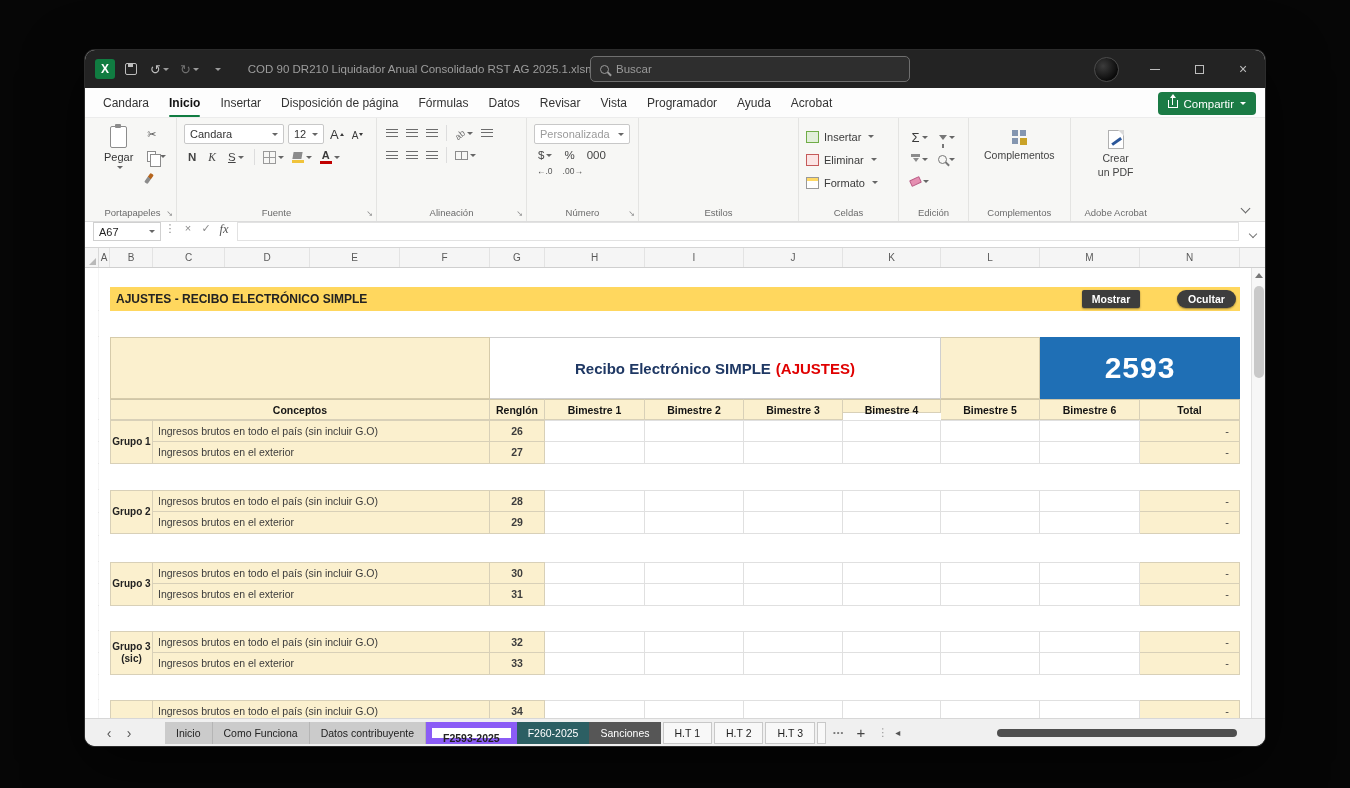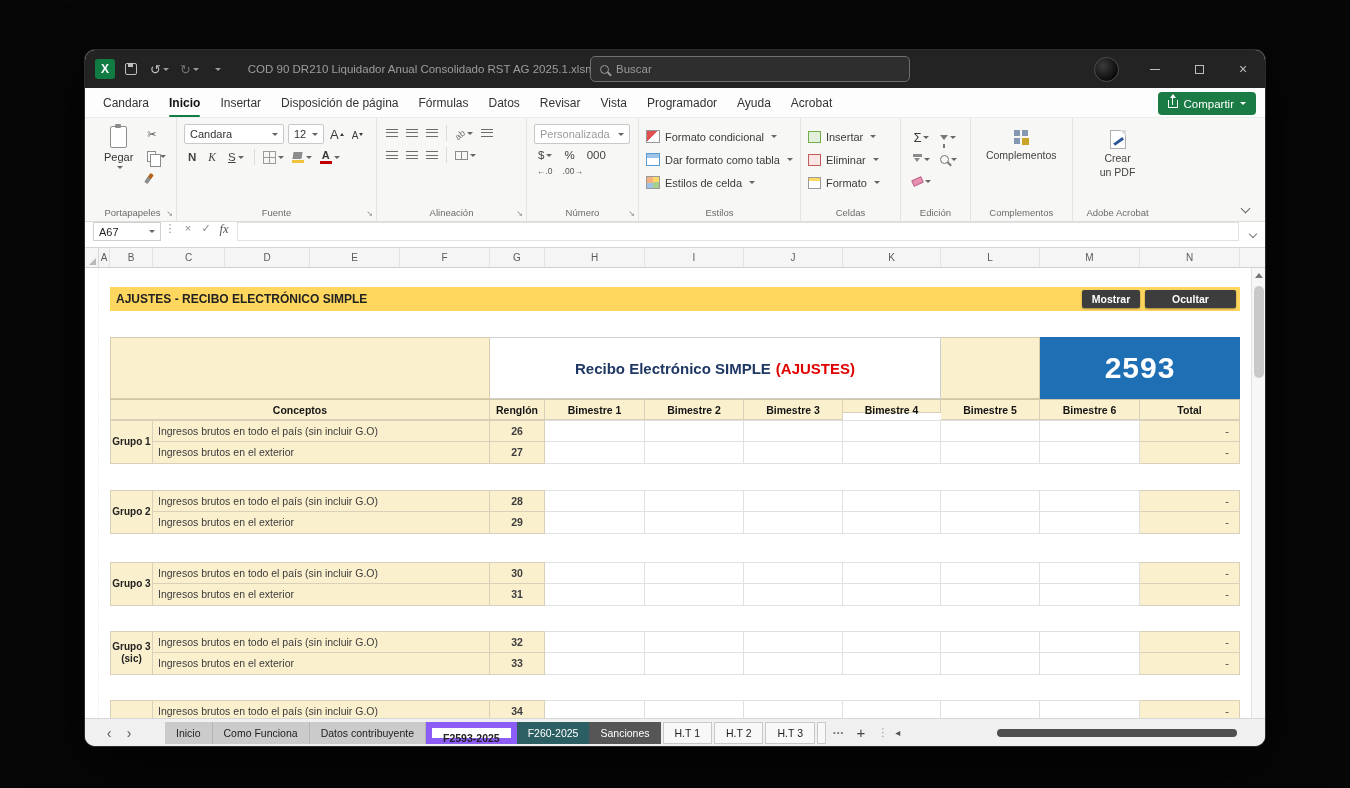--- a/index.html
+++ b/index.html
@@ -143,21 +143,21 @@
   .row-h{position:absolute;left:0;width:100%;font-size:9.5px;color:#5a5a5a;display:flex;align-items:center;justify-content:center;border-bottom:1px solid #e6e6e6;}
   .canvas{position:absolute;left:14px;top:0;width:1141px;height:450px;background:#fff;overflow:hidden;}
   .vscroll{position:absolute;right:0;top:0;width:14px;bottom:0;background:#f7f7f7;border-left:1px solid #e2e2e2;}
   .vs-up{position:absolute;top:5px;left:3px;width:0;height:0;border-left:4px solid transparent;border-right:4px solid transparent;border-bottom:5px solid #777;}
   .vs-thumb{position:absolute;top:18px;left:2px;width:10px;height:92px;background:#c9c9c9;border-radius:5px;}
 
   .banner{position:absolute;left:11px;top:19px;width:1130px;height:24px;background:var(--banner-yellow);display:flex;align-items:center;}
   .banner-title{font-weight:700;font-size:12px;color:#222;padding-left:6px;}
   .dark-btn{position:absolute;top:3px;height:18px;background:#3d3d3d;color:#fff;border:none;border-radius:2px;font-size:10.5px;font-weight:700;font-family:inherit;box-shadow:0 1px 2px rgba(0,0,0,.4);}
   .btn-mostrar{right:100px;width:58px;}
-  .btn-ocultar{right:4px;width:91px;}
+  .btn-ocultar{right:4px;width:59px;border-radius:9px;}
 
   .hb{position:absolute;top:69px;height:62px;}
   .hb-cream1{left:11px;width:380px;background:var(--cream);border:1px solid #d6cbaa;}
   .hb-title{left:391px;width:451px;background:#fff;border:1px solid #cfcfcf;border-left:none;display:flex;align-items:center;justify-content:center;font-weight:700;font-size:15px;color:#1F3864;white-space:nowrap;}
   .hb-title .red{color:var(--accent-red);margin-left:5px;}
   .hb-cream2{left:842px;width:99px;background:var(--cream);border:1px solid #d6cbaa;border-left:none;}
   .hb-blue{left:941px;width:200px;background:var(--header-blue);display:flex;align-items:center;justify-content:center;color:#fff;font-weight:700;font-size:30px;letter-spacing:1px;}
 
   .cell{position:absolute;font-size:10.5px;color:#333;border-right:1px solid #d8d0b8;border-bottom:1px solid #d8d0b8;}
   .cream{background:var(--cream);}
@@ -369,37 +369,20 @@
       </div>
       <div class="rrow">
         <span class="fmt tiny">←.0</span>
         <span class="fmt tiny">.00→</span>
       </div>
       <div class="rg-label">Número</div>
       <span class="launcher">↘</span>
     </div>
 
     <div class="rgroup g-styles">
-      <div class="stack">
-          <div class="stack-btn">
-            <div class="sicon s0"></div>
-            <div class="sb-label">Formato condicional</div>
-            <div class="cv"></div>
-          </div>
-          <div class="stack-btn">
-            <div class="sicon s1"></div>
-            <div class="sb-label">Dar formato como tabla</div>
-            <div class="cv"></div>
-          </div>
-          <div class="stack-btn">
-            <div class="sicon s2"></div>
-            <div class="sb-label">Estilos de celda</div>
-            <div class="cv"></div>
-          </div>
-        </div>
       <div class="rg-label">Estilos</div>
     </div>
 
     <div class="rgroup g-cells">
       <div class="stack">
           <div class="stack-btn">
             <div class="cicon c0"></div>
             <div class="sb-label">Insertar</div>
             <div class="cv"></div>
           </div>

